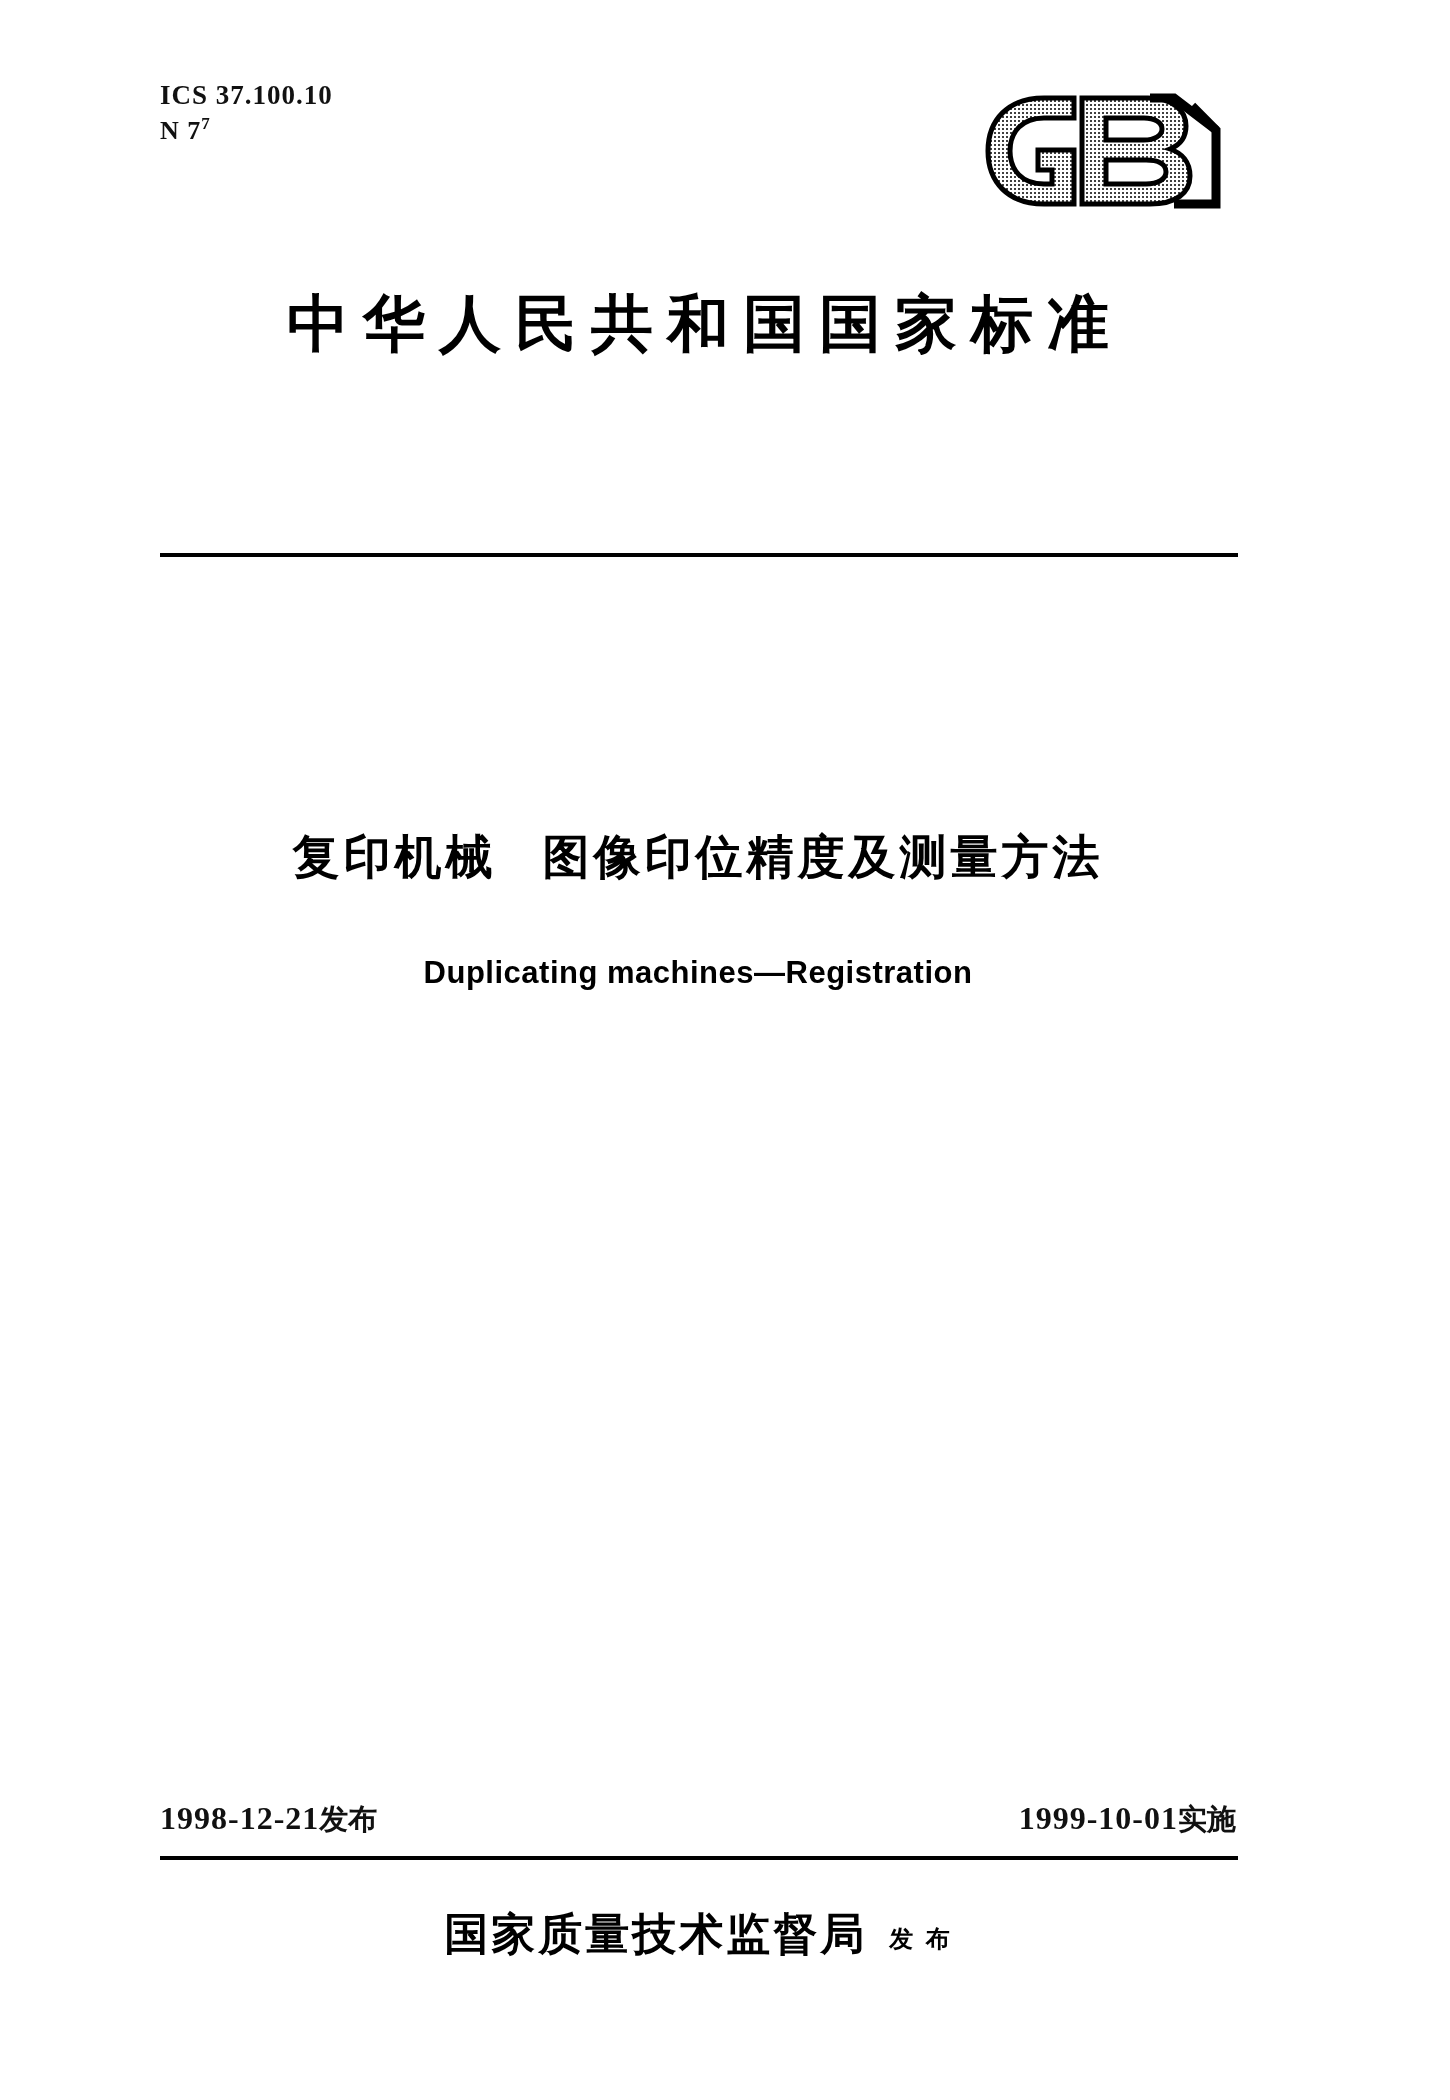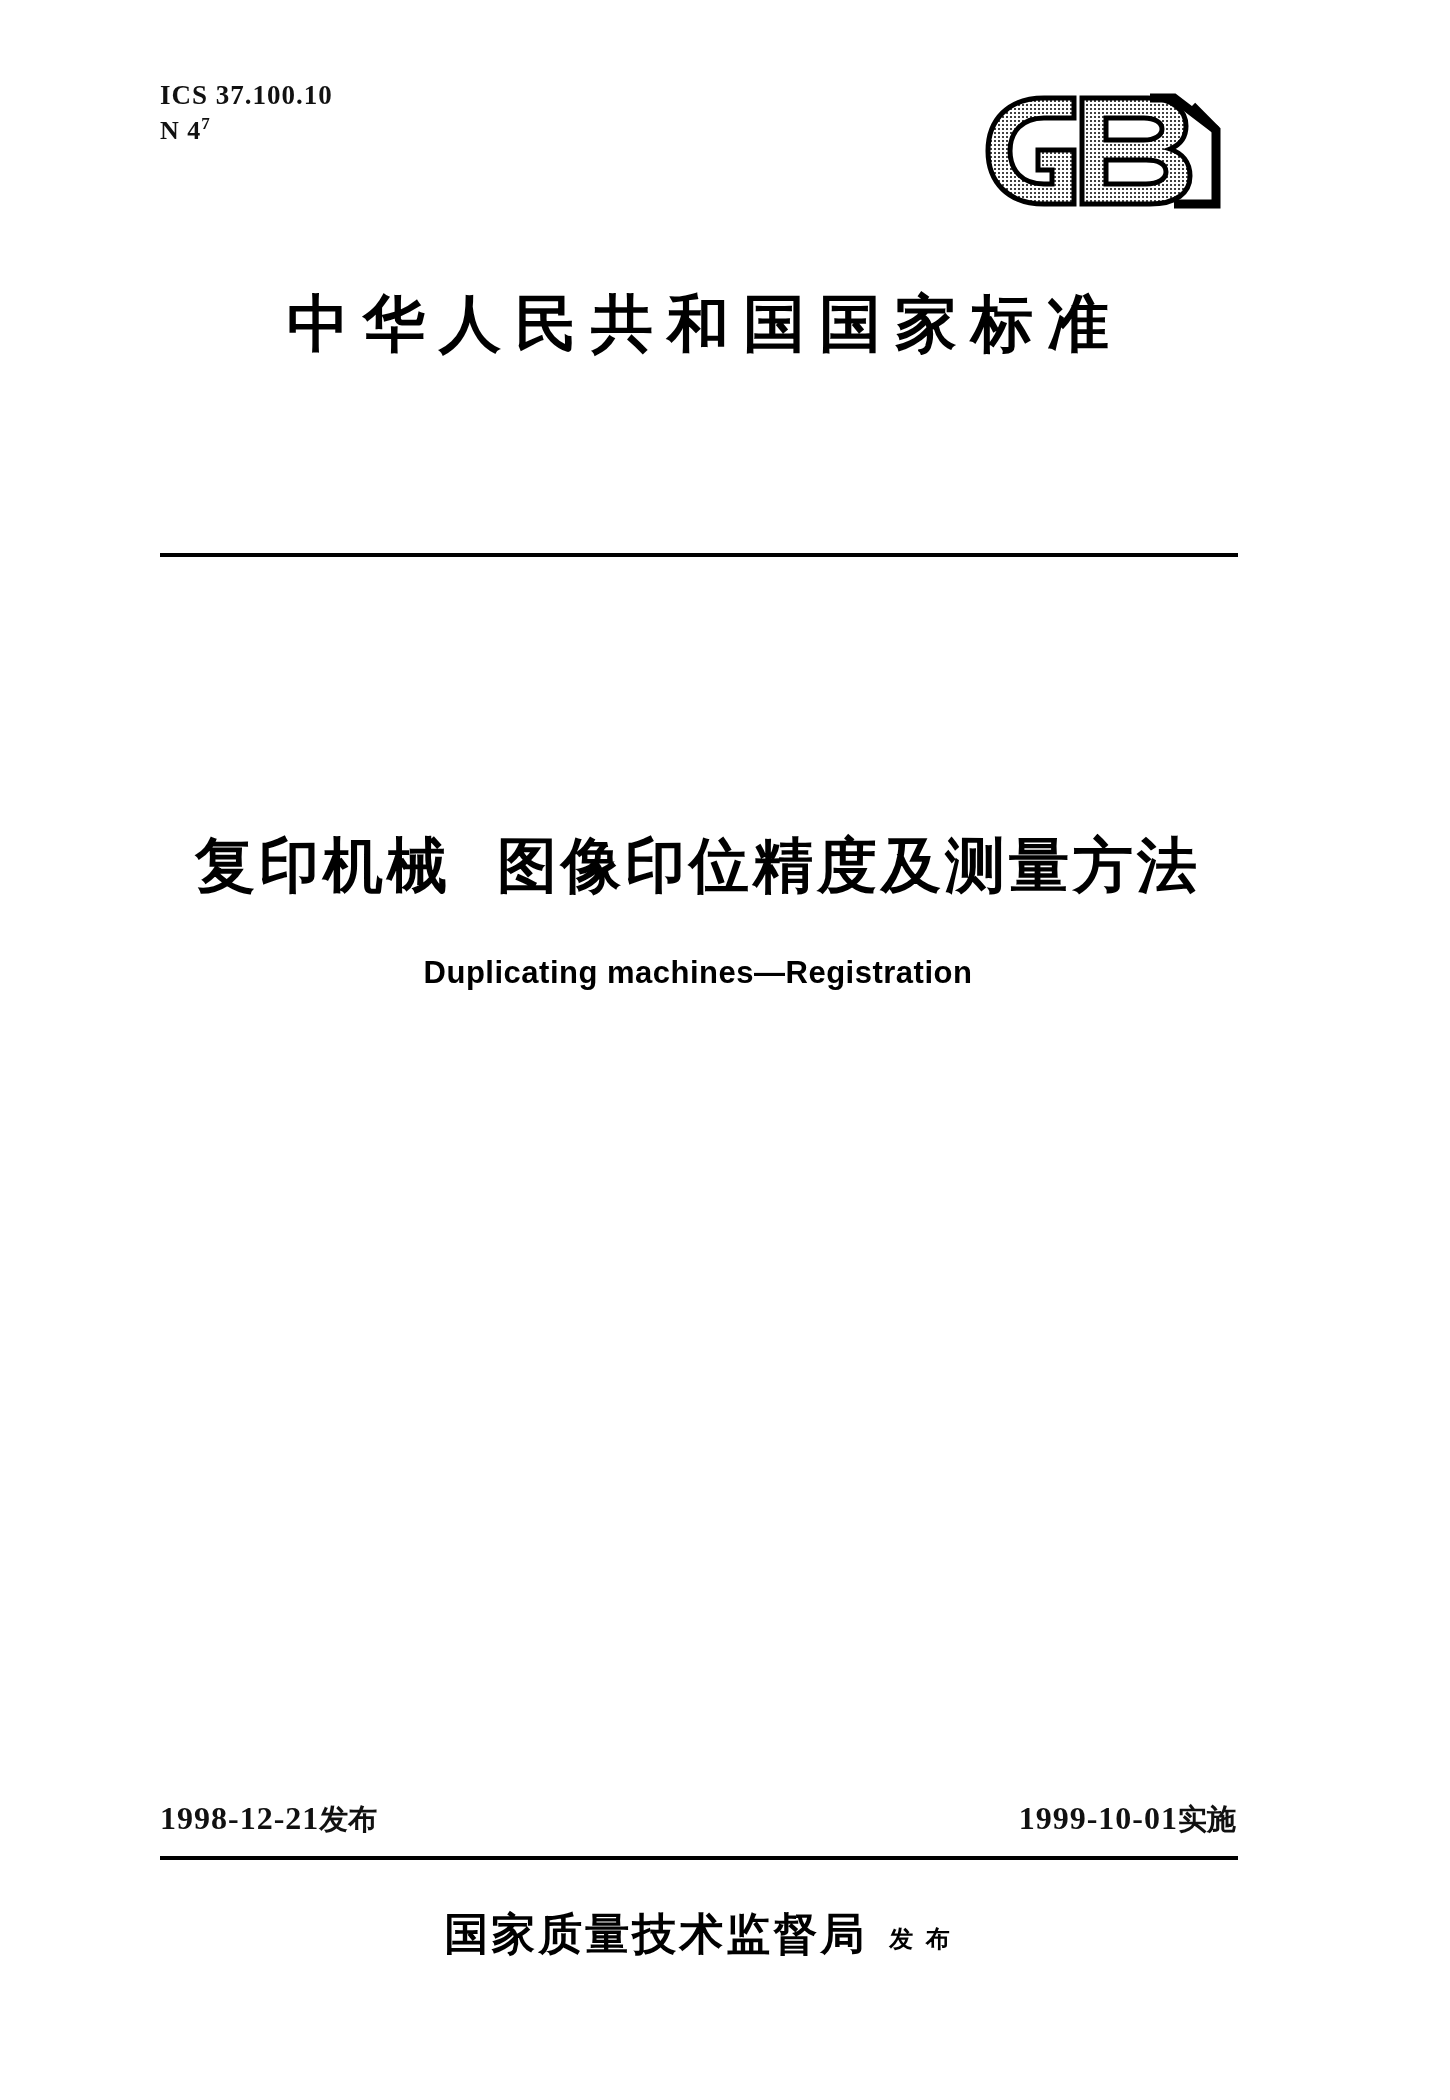--- a/index.html
+++ b/index.html
@@ -87,21 +87,21 @@
 
   
   .title-cn {
     position: absolute;
     left: 0;
     right: 0;
     top: 826px;
     text-align: center;
     font-family: "DejaVu Sans", sans-serif;
     font-weight: bold;
-    font-size: 60px;
+    font-size: 47px;
     letter-spacing: 4px;
     color: #000;
   }
   .title-cn .gap {
     display: inline-block;
     width: 46px;
   }
   .title-en {
     position: absolute;
     left: 0;
@@ -167,21 +167,21 @@
     vertical-align: 2px;
   }
 </style>
 </head>
 <body>
 
 <div class="page">
 
   <div class="ics-block">
     <div class="line1">ICS 37.100.10</div>
-    <div class="line2"><span>N 4</span><span class="sup">7</span></div>
+    <div class="line2"><span>N 7</span><span class="sup">7</span></div>
   </div>
 
   <div class="gb-logo">
     <svg viewBox="0 0 260 118" width="260" height="118" xmlns="http://www.w3.org/2000/svg">
       <defs>
         <pattern id="hatch" width="4" height="4" patternUnits="userSpaceOnUse">
           <rect width="4" height="4" fill="#ffffff"></rect>
           <circle cx="1" cy="1" r="1" fill="#000000"></circle>
         </pattern>
       </defs>

